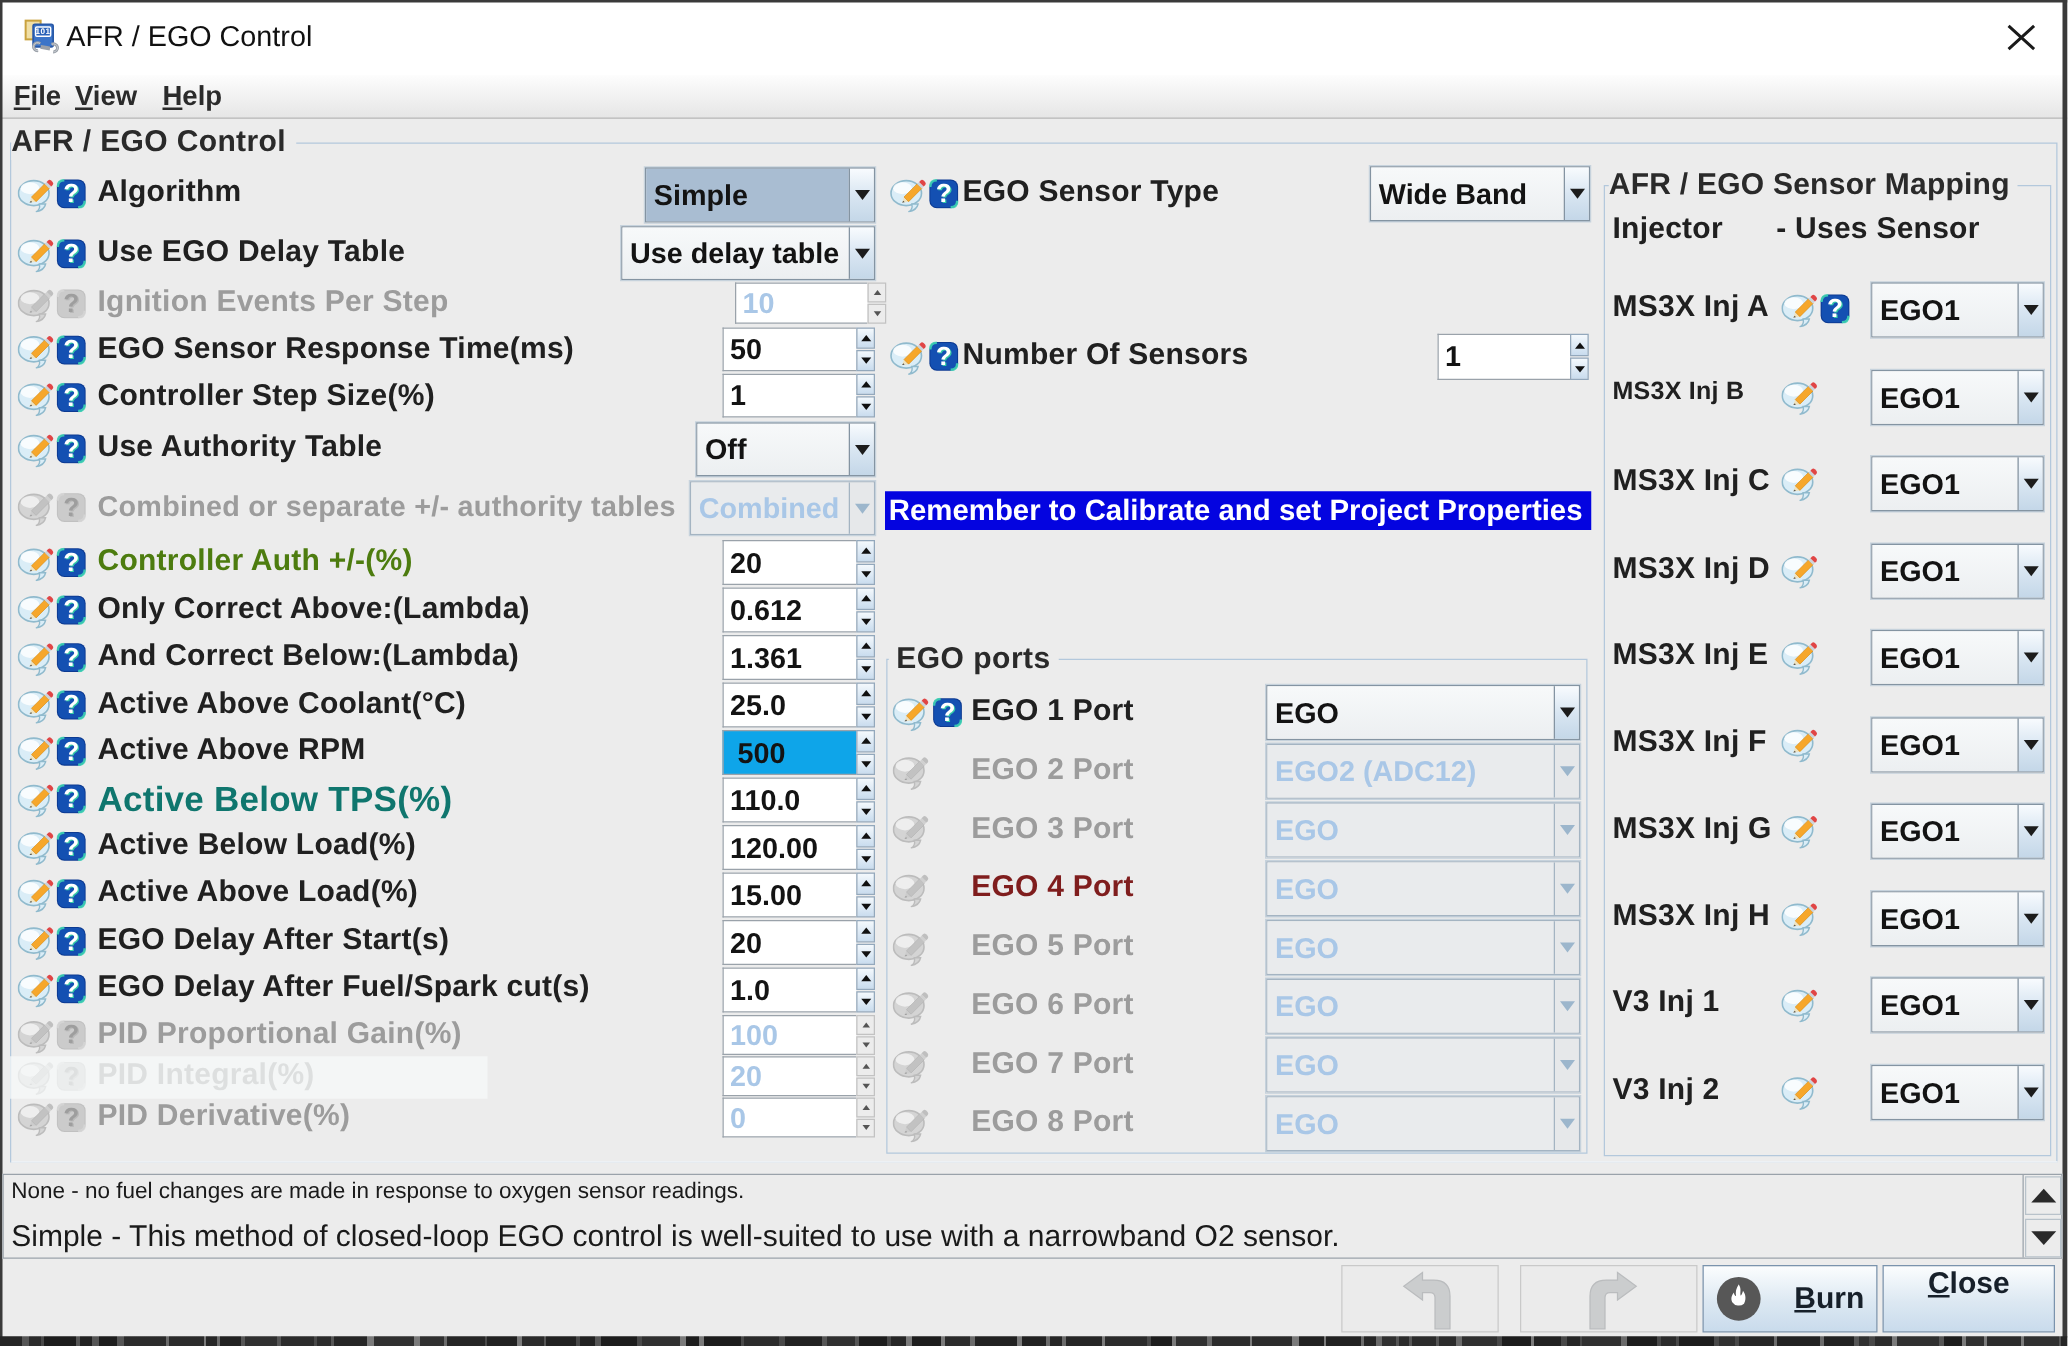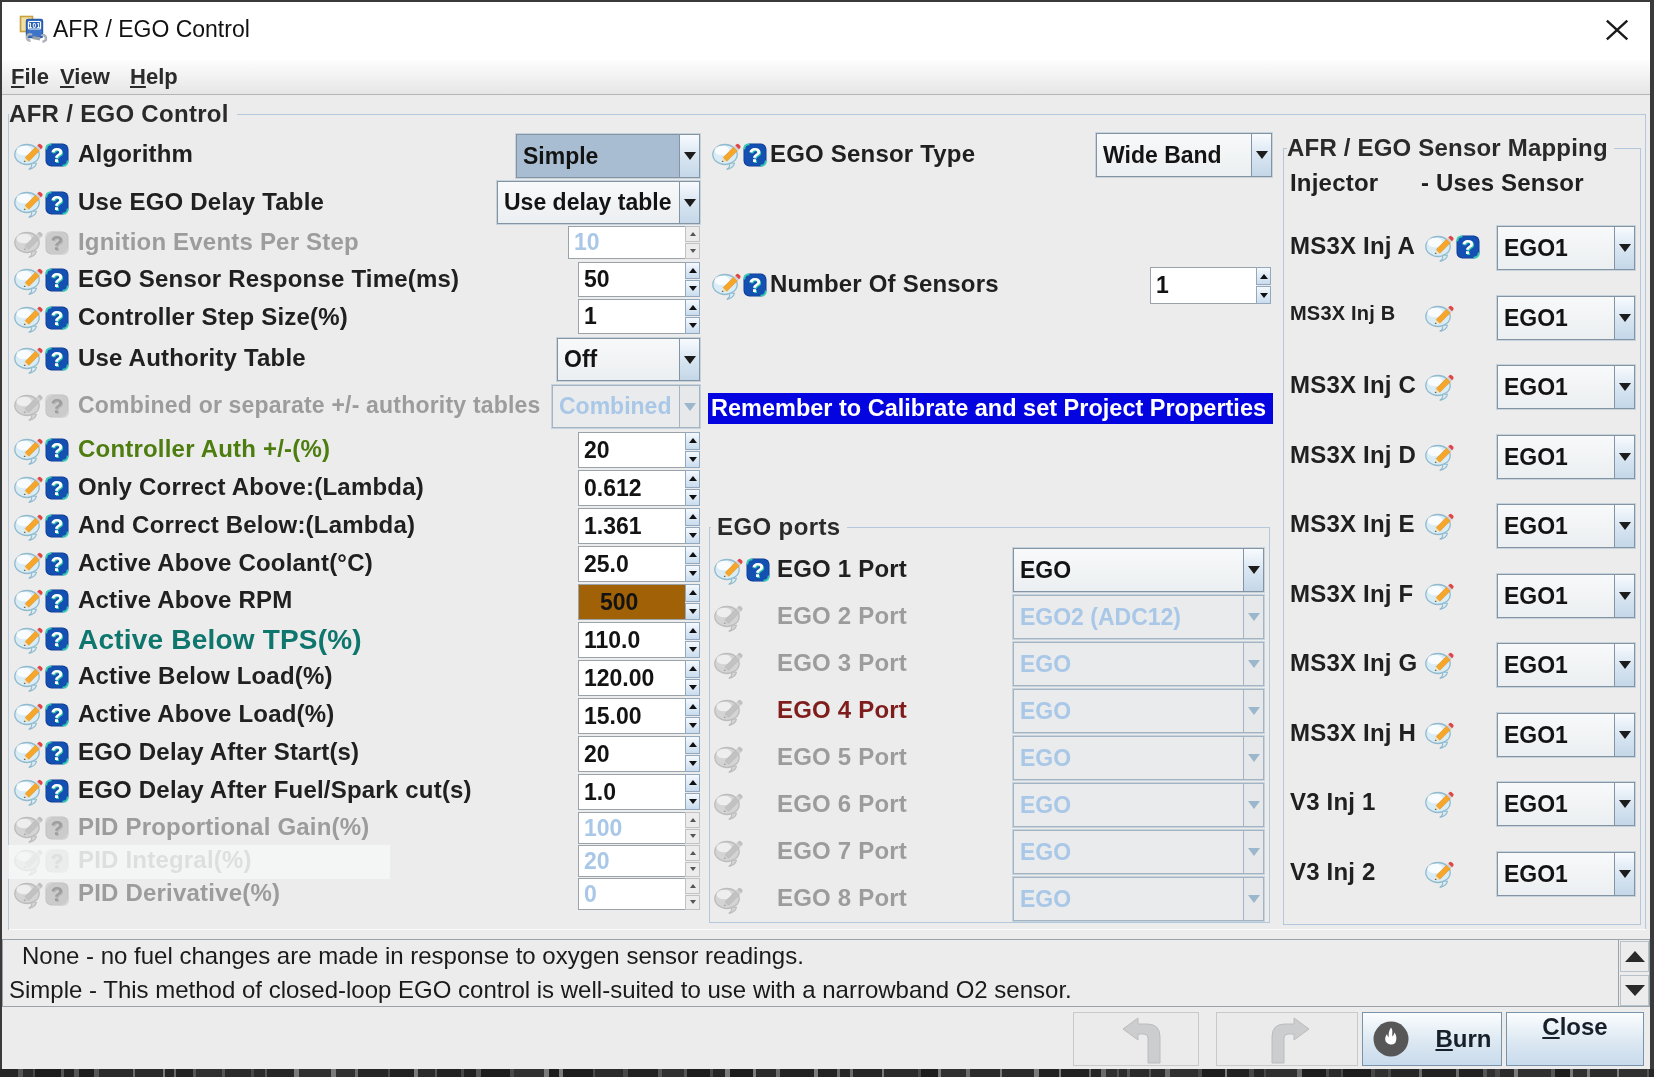--- a/index.html
+++ b/index.html
@@ -423,21 +423,21 @@
 <div style="width:19px;background:linear-gradient(180deg,#f8fbfe,#d9e6f2 50%,#c4d7e8);border-left:1px solid #8494a2;display:flex;align-items:center;justify-content:center">
       <div style="width:0;height:0;border-left:6.5px solid transparent;border-right:6.5px solid transparent;border-top:8px solid #1c1c1c"></div>
     </div>
 </div>
 <div class="ab" style="left:497px;top:181px;width:203px;height:43px;border:1px solid #8494a2;box-shadow:0 0 0 1px #c6d2dc;display:flex;box-sizing:border-box">
 <div style="flex:1;background:linear-gradient(180deg,#f7f9fa,#eceff1);color:#131313;display:flex;align-items:center;padding-left:6px;font-weight:bold;font-size:23px;white-space:nowrap;overflow:hidden">Use delay table</div>
 <div style="width:19px;background:linear-gradient(180deg,#f8fbfe,#d9e6f2 50%,#c4d7e8);border-left:1px solid #8494a2;display:flex;align-items:center;justify-content:center">
       <div style="width:0;height:0;border-left:6.5px solid transparent;border-right:6.5px solid transparent;border-top:8px solid #1c1c1c"></div>
     </div>
 </div>
-<div class="ab" style="left:568px;top:226px;width:132px;height:33px;display:flex;box-sizing:border-box">
+<div class="ab" style="left:588px;top:226px;width:121px;height:33px;display:flex;box-sizing:border-box">
 <div style="flex:1;background:#fff;border:1px solid #9aa2aa;border-right:none;display:flex;align-items:center;padding-left:5px;font-weight:bold;font-size:23px;color:#a9c7e7;box-sizing:border-box">10</div>
 <div style="width:15px;display:flex;flex-direction:column;box-sizing:border-box">
 <div style="flex:1;background:#ececec;border:1px solid #c2c2c2;margin-bottom:1px;display:flex;align-items:center;justify-content:center;box-sizing:border-box">
         <div style="width:0;height:0;border-left:3.5px solid transparent;border-right:3.5px solid transparent;border-bottom:4.5px solid #555"></div>
       </div>
 <div style="flex:1;background:#ececec;border:1px solid #c2c2c2;display:flex;align-items:center;justify-content:center;box-sizing:border-box">
         <div style="width:0;height:0;border-left:3.5px solid transparent;border-right:3.5px solid transparent;border-top:4.5px solid #555"></div>
       </div>
 </div>
 </div>
@@ -513,21 +513,21 @@
 <div style="width:15px;display:flex;flex-direction:column;box-sizing:border-box">
 <div style="flex:1;background:linear-gradient(180deg,#f4f9fd,#c9dcee);border:1px solid #93a8bc;margin-bottom:1px;display:flex;align-items:center;justify-content:center;box-sizing:border-box">
         <div style="width:0;height:0;border-left:4px solid transparent;border-right:4px solid transparent;border-bottom:5px solid #111"></div>
       </div>
 <div style="flex:1;background:linear-gradient(180deg,#f4f9fd,#c9dcee);border:1px solid #93a8bc;display:flex;align-items:center;justify-content:center;box-sizing:border-box">
         <div style="width:0;height:0;border-left:4px solid transparent;border-right:4px solid transparent;border-top:5px solid #111"></div>
       </div>
 </div>
 </div>
 <div class="ab" style="left:578px;top:584px;width:122px;height:36px;display:flex;box-sizing:border-box">
-<div style="flex:1;background:#a16207;border:1px solid #9aa2aa;border-right:none;display:flex;align-items:center;padding-left:21px;font-weight:bold;font-size:23px;color:#131313;box-sizing:border-box">500</div>
+<div style="flex:1;background:#0ea5e9;border:1px solid #9aa2aa;border-right:none;display:flex;align-items:center;padding-left:11px;font-weight:bold;font-size:23px;color:#131313;box-sizing:border-box">500</div>
 <div style="width:15px;display:flex;flex-direction:column;box-sizing:border-box">
 <div style="flex:1;background:linear-gradient(180deg,#f4f9fd,#c9dcee);border:1px solid #93a8bc;margin-bottom:1px;display:flex;align-items:center;justify-content:center;box-sizing:border-box">
         <div style="width:0;height:0;border-left:4px solid transparent;border-right:4px solid transparent;border-bottom:5px solid #111"></div>
       </div>
 <div style="flex:1;background:linear-gradient(180deg,#f4f9fd,#c9dcee);border:1px solid #93a8bc;display:flex;align-items:center;justify-content:center;box-sizing:border-box">
         <div style="width:0;height:0;border-left:4px solid transparent;border-right:4px solid transparent;border-top:5px solid #111"></div>
       </div>
 </div>
 </div>
 <div class="ab" style="left:578px;top:622px;width:122px;height:36px;display:flex;box-sizing:border-box">
@@ -996,21 +996,21 @@
 <polygon points="21.7,6.1 23.3,4.5 27.0,8.2 25.4,9.8" fill="#ccd4da"></polygon>
 <path d="M23.3 4.5 L24.5 3.3 Q25.6 2.4 26.9 3.4 L28.1 4.6 Q29.1 5.9 28.2 7.0 L27.0 8.2 Z" fill="#e04545"></path>
 </svg>
 <div class="ab" style="left:1497px;top:852px;width:138px;height:44px;border:1px solid #8494a2;box-shadow:0 0 0 1px #c6d2dc;display:flex;box-sizing:border-box">
 <div style="flex:1;background:linear-gradient(180deg,#f7f9fa,#eceff1);color:#131313;display:flex;align-items:center;padding-left:6px;font-weight:bold;font-size:23px;white-space:nowrap;overflow:hidden">EGO1</div>
 <div style="width:19px;background:linear-gradient(180deg,#f8fbfe,#d9e6f2 50%,#c4d7e8);border-left:1px solid #8494a2;display:flex;align-items:center;justify-content:center">
       <div style="width:0;height:0;border-left:6.5px solid transparent;border-right:6.5px solid transparent;border-top:8px solid #1c1c1c"></div>
     </div>
 </div>
 <div class="ab" style="left:2px;top:939px;width:1648px;height:68px;background:#ececec;border:1px solid #9aa2aa;box-sizing:border-box"></div>
-<div class="ab" style="left:22px;top:942px;font-size:24px;color:#1a1a1a;white-space:nowrap">None - no fuel changes are made in response to oxygen sensor readings.</div>
+<div class="ab" style="left:9px;top:942px;font-size:18px;color:#1a1a1a;white-space:nowrap">None - no fuel changes are made in response to oxygen sensor readings.</div>
 <div class="ab" style="left:9px;top:976px;font-size:24px;color:#1a1a1a;white-space:nowrap">Simple - This method of closed-loop EGO control is well-suited to use with a narrowband O2 sensor.</div>
 <div class="ab" style="left:1618px;top:940px;width:1px;height:66px;background:#9aa2aa"></div>
 <div class="ab" style="left:1620px;top:941px;width:29px;height:31px;background:#ececec;border:1px solid #b8c2ca;box-sizing:border-box;display:flex;align-items:center;justify-content:center">
     <div style="width:0;height:0;border-left:10px solid transparent;border-right:10px solid transparent;border-bottom:11px solid #2a2a2a"></div>
   </div>
 <div class="ab" style="left:1620px;top:975px;width:29px;height:31px;background:#ececec;border:1px solid #b8c2ca;box-sizing:border-box;display:flex;align-items:center;justify-content:center">
     <div style="width:0;height:0;border-left:10px solid transparent;border-right:10px solid transparent;border-top:11px solid #2a2a2a"></div>
   </div>
 <div class="ab" style="left:1073px;top:1012px;width:126px;height:54px;background:#ebebeb;border:1px solid #c9c9c9;box-sizing:border-box;display:flex;align-items:center;justify-content:center">
 <svg width="48" height="50" viewBox="0 0 48 50" style="margin-left:18px">

